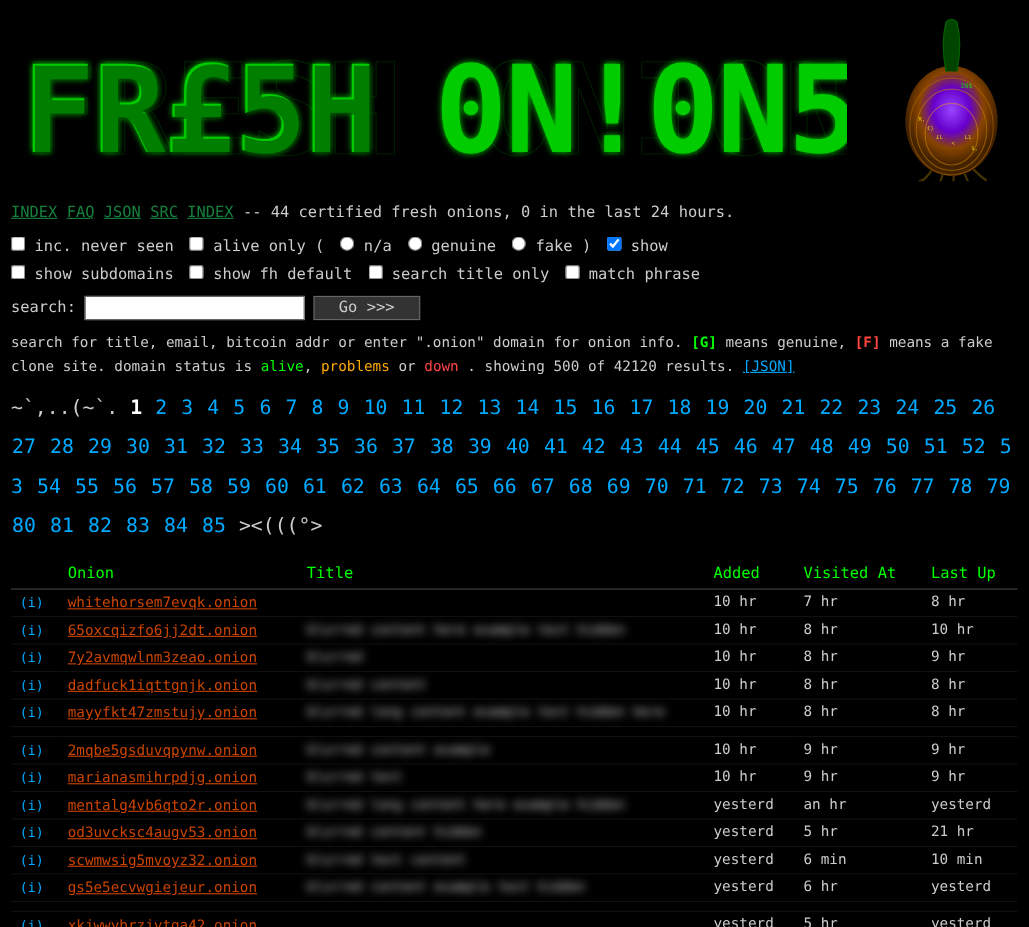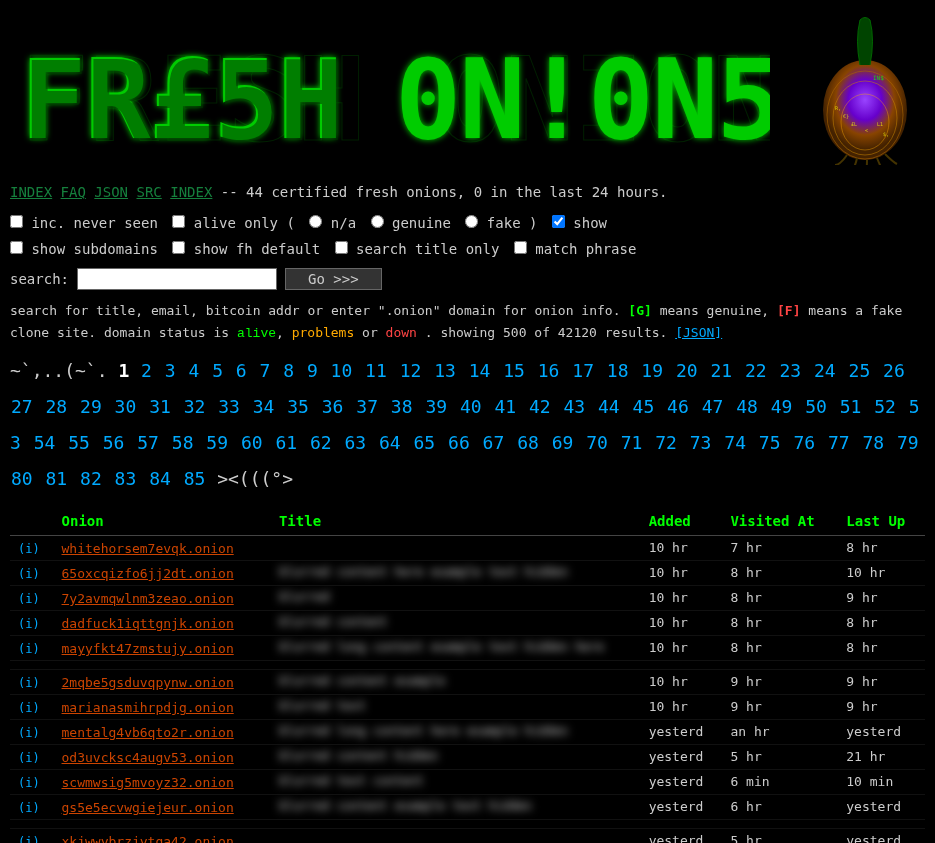--- a/index.html
+++ b/index.html
@@ -100,21 +100,21 @@
     .green-badge {
       color: #00ff00;
       font-weight: bold;
     }
 
     .red-badge {
       color: #ff4444;
       font-weight: bold;
     }
 
-    .alive-text { color: #00ff00; font-family: Liberation Mono, monospace; }
+    .alive-text { color: #00ff00; }
     .problems-text { color: #ffaa00; }
     .down-text { color: #ff4444; }
     .json-link { color: #00aaff; text-decoration: underline; cursor: pointer; }
 
     
     #pagination {
       font-size: 18px;
       color: #ccc;
       margin-bottom: 10px;
       line-height: 2;
@@ -139,21 +139,21 @@
       border-collapse: collapse;
       font-size: 14px;
     }
 
     #results-table thead tr {
       border-bottom: 1px solid #444;
     }
 
     #results-table th {
       color: #00ff00;
-      font-weight: bold;
+      font-weight: normal;
       padding: 6px 8px;
       text-align: left;
     }
 
     #results-table td {
       padding: 4px 8px;
       vertical-align: top;
       color: #ccc;
     }
 

